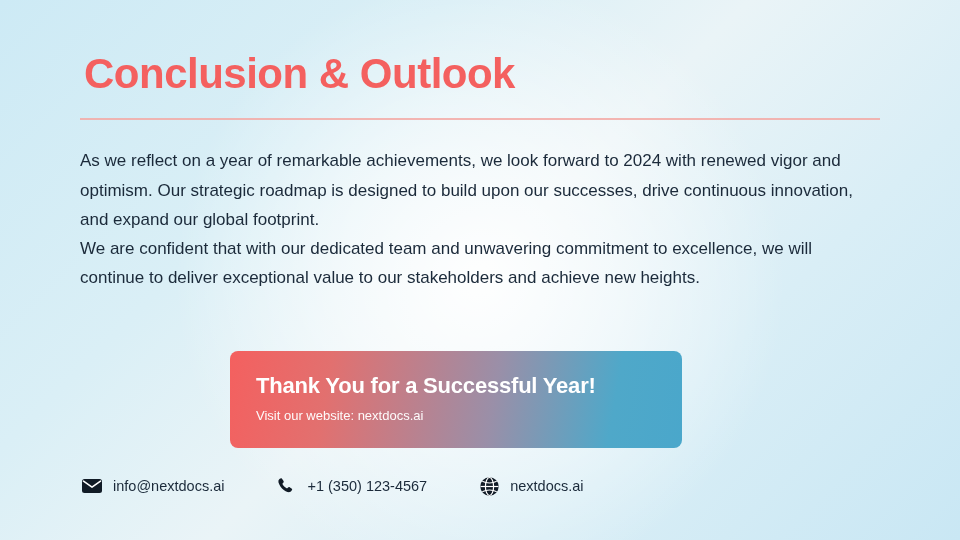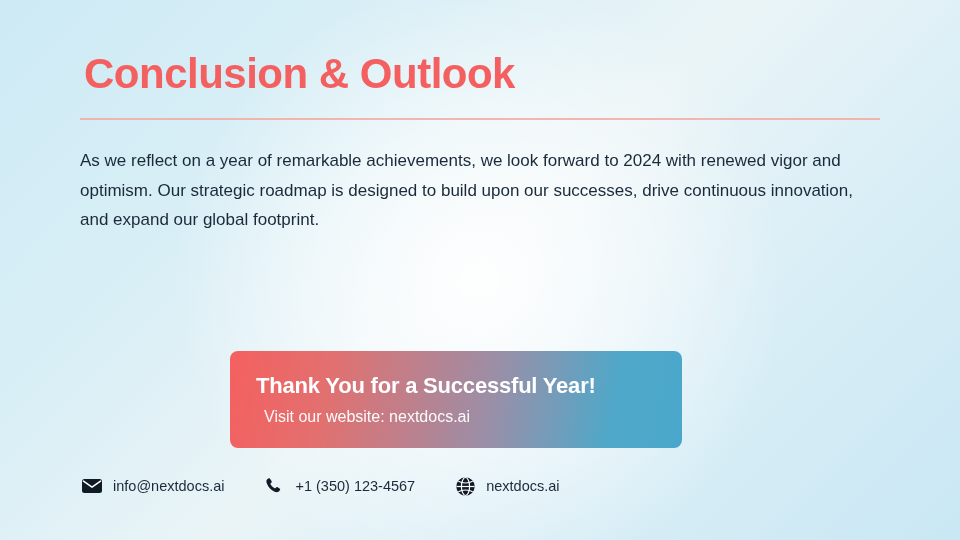--- a/index.html
+++ b/index.html
@@ -68,31 +68,31 @@
   }
   .cta-title {
     color: #ffffff;
     font-size: 22px;
     font-weight: bold;
     letter-spacing: -0.2px;
     margin: 0;
   }
   .cta-sub {
     color: #ffffff;
-    font-size: 16px;
-    margin: 9px 0 0 8px;
+    font-size: 13px;
+    margin: 9px 0 0 0;
     opacity: 0.97;
   }
   .contacts {
     position: absolute;
     left: 80px;
     top: 474px;
     display: flex;
     align-items: center;
-    gap: 0;
+    gap: 12px;
   }
   .contact-item {
     display: flex;
     align-items: center;
     margin-right: 38px;
   }
   .contact-icon {
     width: 24px;
     height: 24px;
     display: flex;
@@ -110,20 +110,21 @@
 <body>
 
 <div class="slide">
 
   <div class="content">
     <h1 class="title">Conclusion &amp; Outlook</h1>
     <div class="title-rule"></div>
 
     <div class="body-text">
       <p>As we reflect on a year of remarkable achievements, we look forward to 2024 with renewed vigor and optimism. Our strategic roadmap is designed to build upon our successes, drive continuous innovation, and expand our global footprint.</p>
+      <p>We are confident that with our dedicated team and unwavering commitment to excellence, we will continue to deliver exceptional value to our stakeholders and achieve new heights.</p>
     </div>
   </div>
 
   <div class="cta">
     <p class="cta-title">Thank You for a Successful Year!</p>
     <p class="cta-sub">Visit our website: nextdocs.ai</p>
   </div>
 
   <div class="contacts">
 

